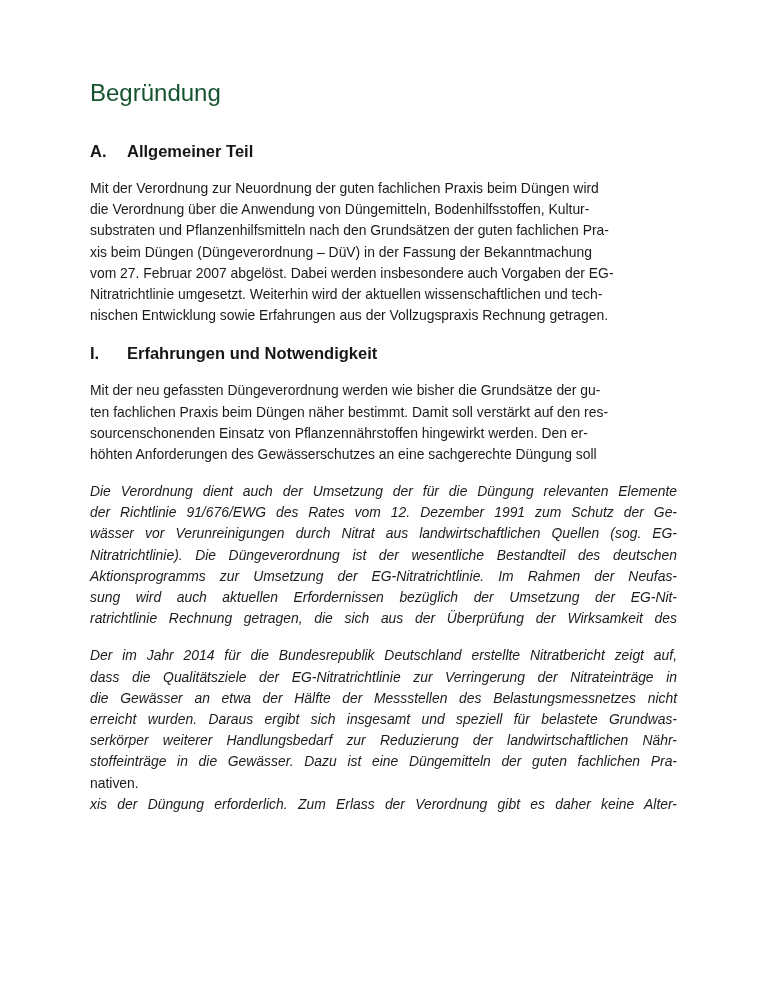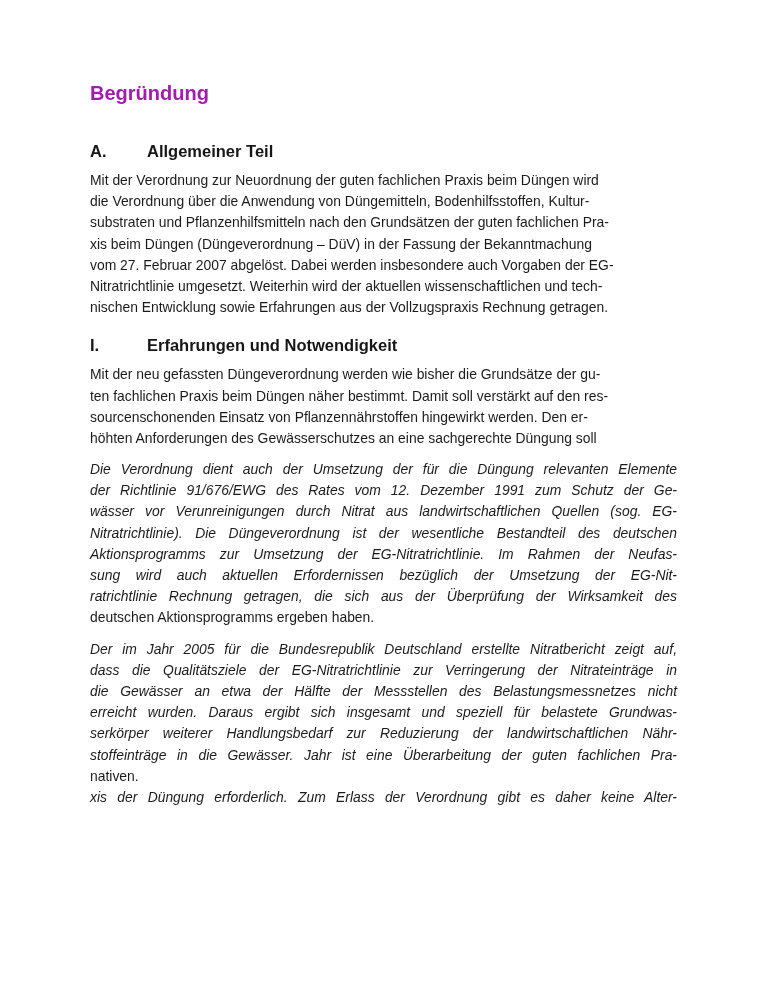--- a/index.html
+++ b/index.html
@@ -16,47 +16,46 @@
     box-sizing: border-box;
     width: 768px;
     height: 994px;
     background: #ffffff;
     padding: 82px 91px 0 90px;
     font-family: "Liberation Sans", "DejaVu Sans", sans-serif;
     color: #1b1b1b;
     -webkit-font-smoothing: antialiased;
   }
   .doc-title {
-    font-size: 20px;
-    font-weight: bold;
+    font-size: 24px;
+    font-weight: normal;
     line-height: 22px;
     margin: 0 0 37px 0;
-    color: #a21caf;
+    color: #14532d;
   }
   .heading {
     display: flex;
     font-size: 16.5px;
     font-weight: bold;
     line-height: 21px;
     color: #161616;
     margin: 0 0 6px 0;
   }
   .heading.heading-i {
     margin-top: 17px;
   }
   .hnum {
     width: 37px;
     flex: 0 0 37px;
   }
   .htext {
     flex: 1;
-    margin-left: 20px;
   }
   .para {
-    margin: 8px 0 10px 0;
+    margin: 16px 0 10px 0;
     font-size: 13.9px;
   }
   .line {
     line-height: 21.2px;
     height: 21.2px;
     white-space: nowrap;
   }
   .align-justify .jline {
     white-space: normal;
     text-align: justify;
@@ -99,27 +98,26 @@
     </div>
 
   <div class="para align-justify">
       <div class="line jline">Die Verordnung dient auch der Umsetzung der für die Düngung relevanten Elemente</div>
       <div class="line jline">der Richtlinie 91/676/EWG des Rates vom 12. Dezember 1991 zum Schutz der Ge-</div>
       <div class="line jline">wässer vor Verunreinigungen durch Nitrat aus landwirtschaftlichen Quellen (sog. EG-</div>
       <div class="line jline">Nitratrichtlinie). Die Düngeverordnung ist der wesentliche Bestandteil des deutschen</div>
       <div class="line jline">Aktionsprogramms zur Umsetzung der EG-Nitratrichtlinie. Im Rahmen der Neufas-</div>
       <div class="line jline">sung wird auch aktuellen Erfordernissen bezüglich der Umsetzung der EG-Nit-</div>
       <div class="line jline">ratrichtlinie Rechnung getragen, die sich aus der Überprüfung der Wirksamkeit des</div>
-      <div class="line">deutschen Aktionsprogramms ergeben haben.</div>
     </div>
 
   <div class="para align-justify">
-      <div class="line jline">Der im Jahr 2005 für die Bundesrepublik Deutschland erstellte Nitratbericht zeigt auf,</div>
+      <div class="line jline">Der im Jahr 2014 für die Bundesrepublik Deutschland erstellte Nitratbericht zeigt auf,</div>
       <div class="line jline">dass die Qualitätsziele der EG-Nitratrichtlinie zur Verringerung der Nitrateinträge in</div>
       <div class="line jline">die Gewässer an etwa der Hälfte der Messstellen des Belastungsmessnetzes nicht</div>
       <div class="line jline">erreicht wurden. Daraus ergibt sich insgesamt und speziell für belastete Grundwas-</div>
       <div class="line jline">serkörper weiterer Handlungsbedarf zur Reduzierung der landwirtschaftlichen Nähr-</div>
-      <div class="line jline">stoffeinträge in die Gewässer. Jahr ist eine Überarbeitung der guten fachlichen Pra-</div>
+      <div class="line jline">stoffeinträge in die Gewässer. Dazu ist eine Düngemitteln der guten fachlichen Pra-</div>
       <div class="line">nativen.</div>
       <div class="line jline">xis der Düngung erforderlich. Zum Erlass der Verordnung gibt es daher keine Alter-</div>
     </div>
 
 </div>
 
 </body></html>

